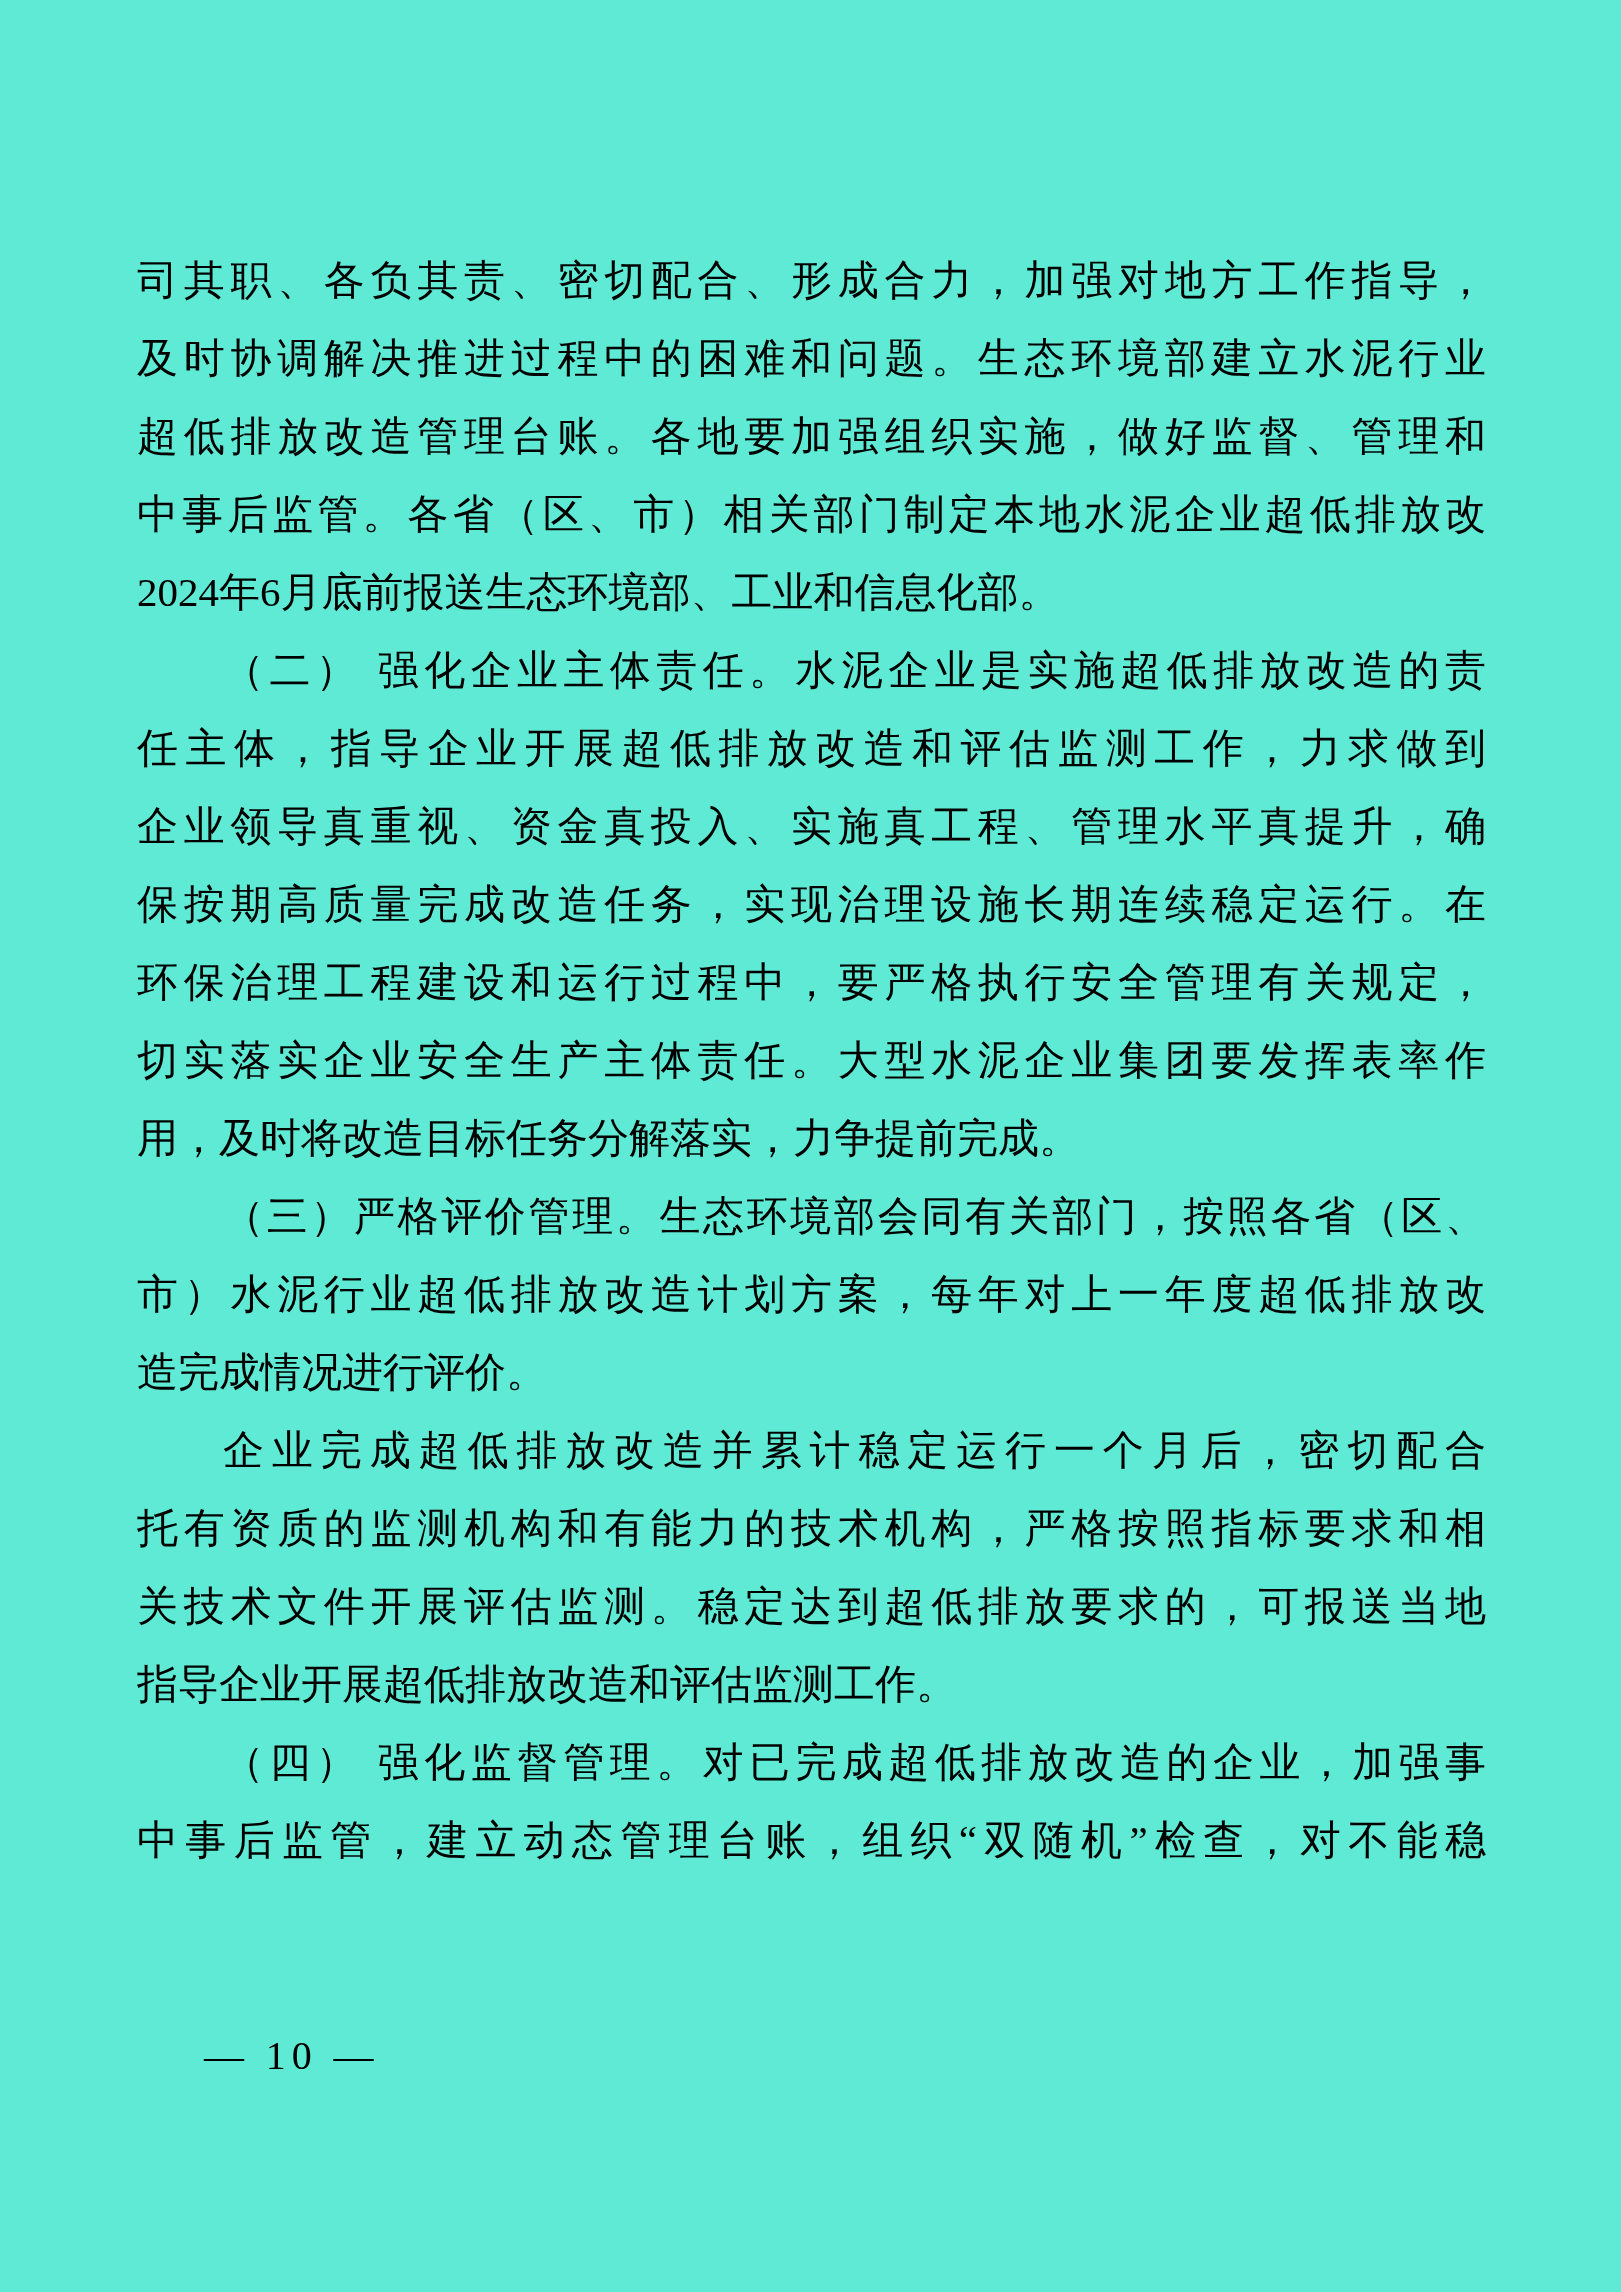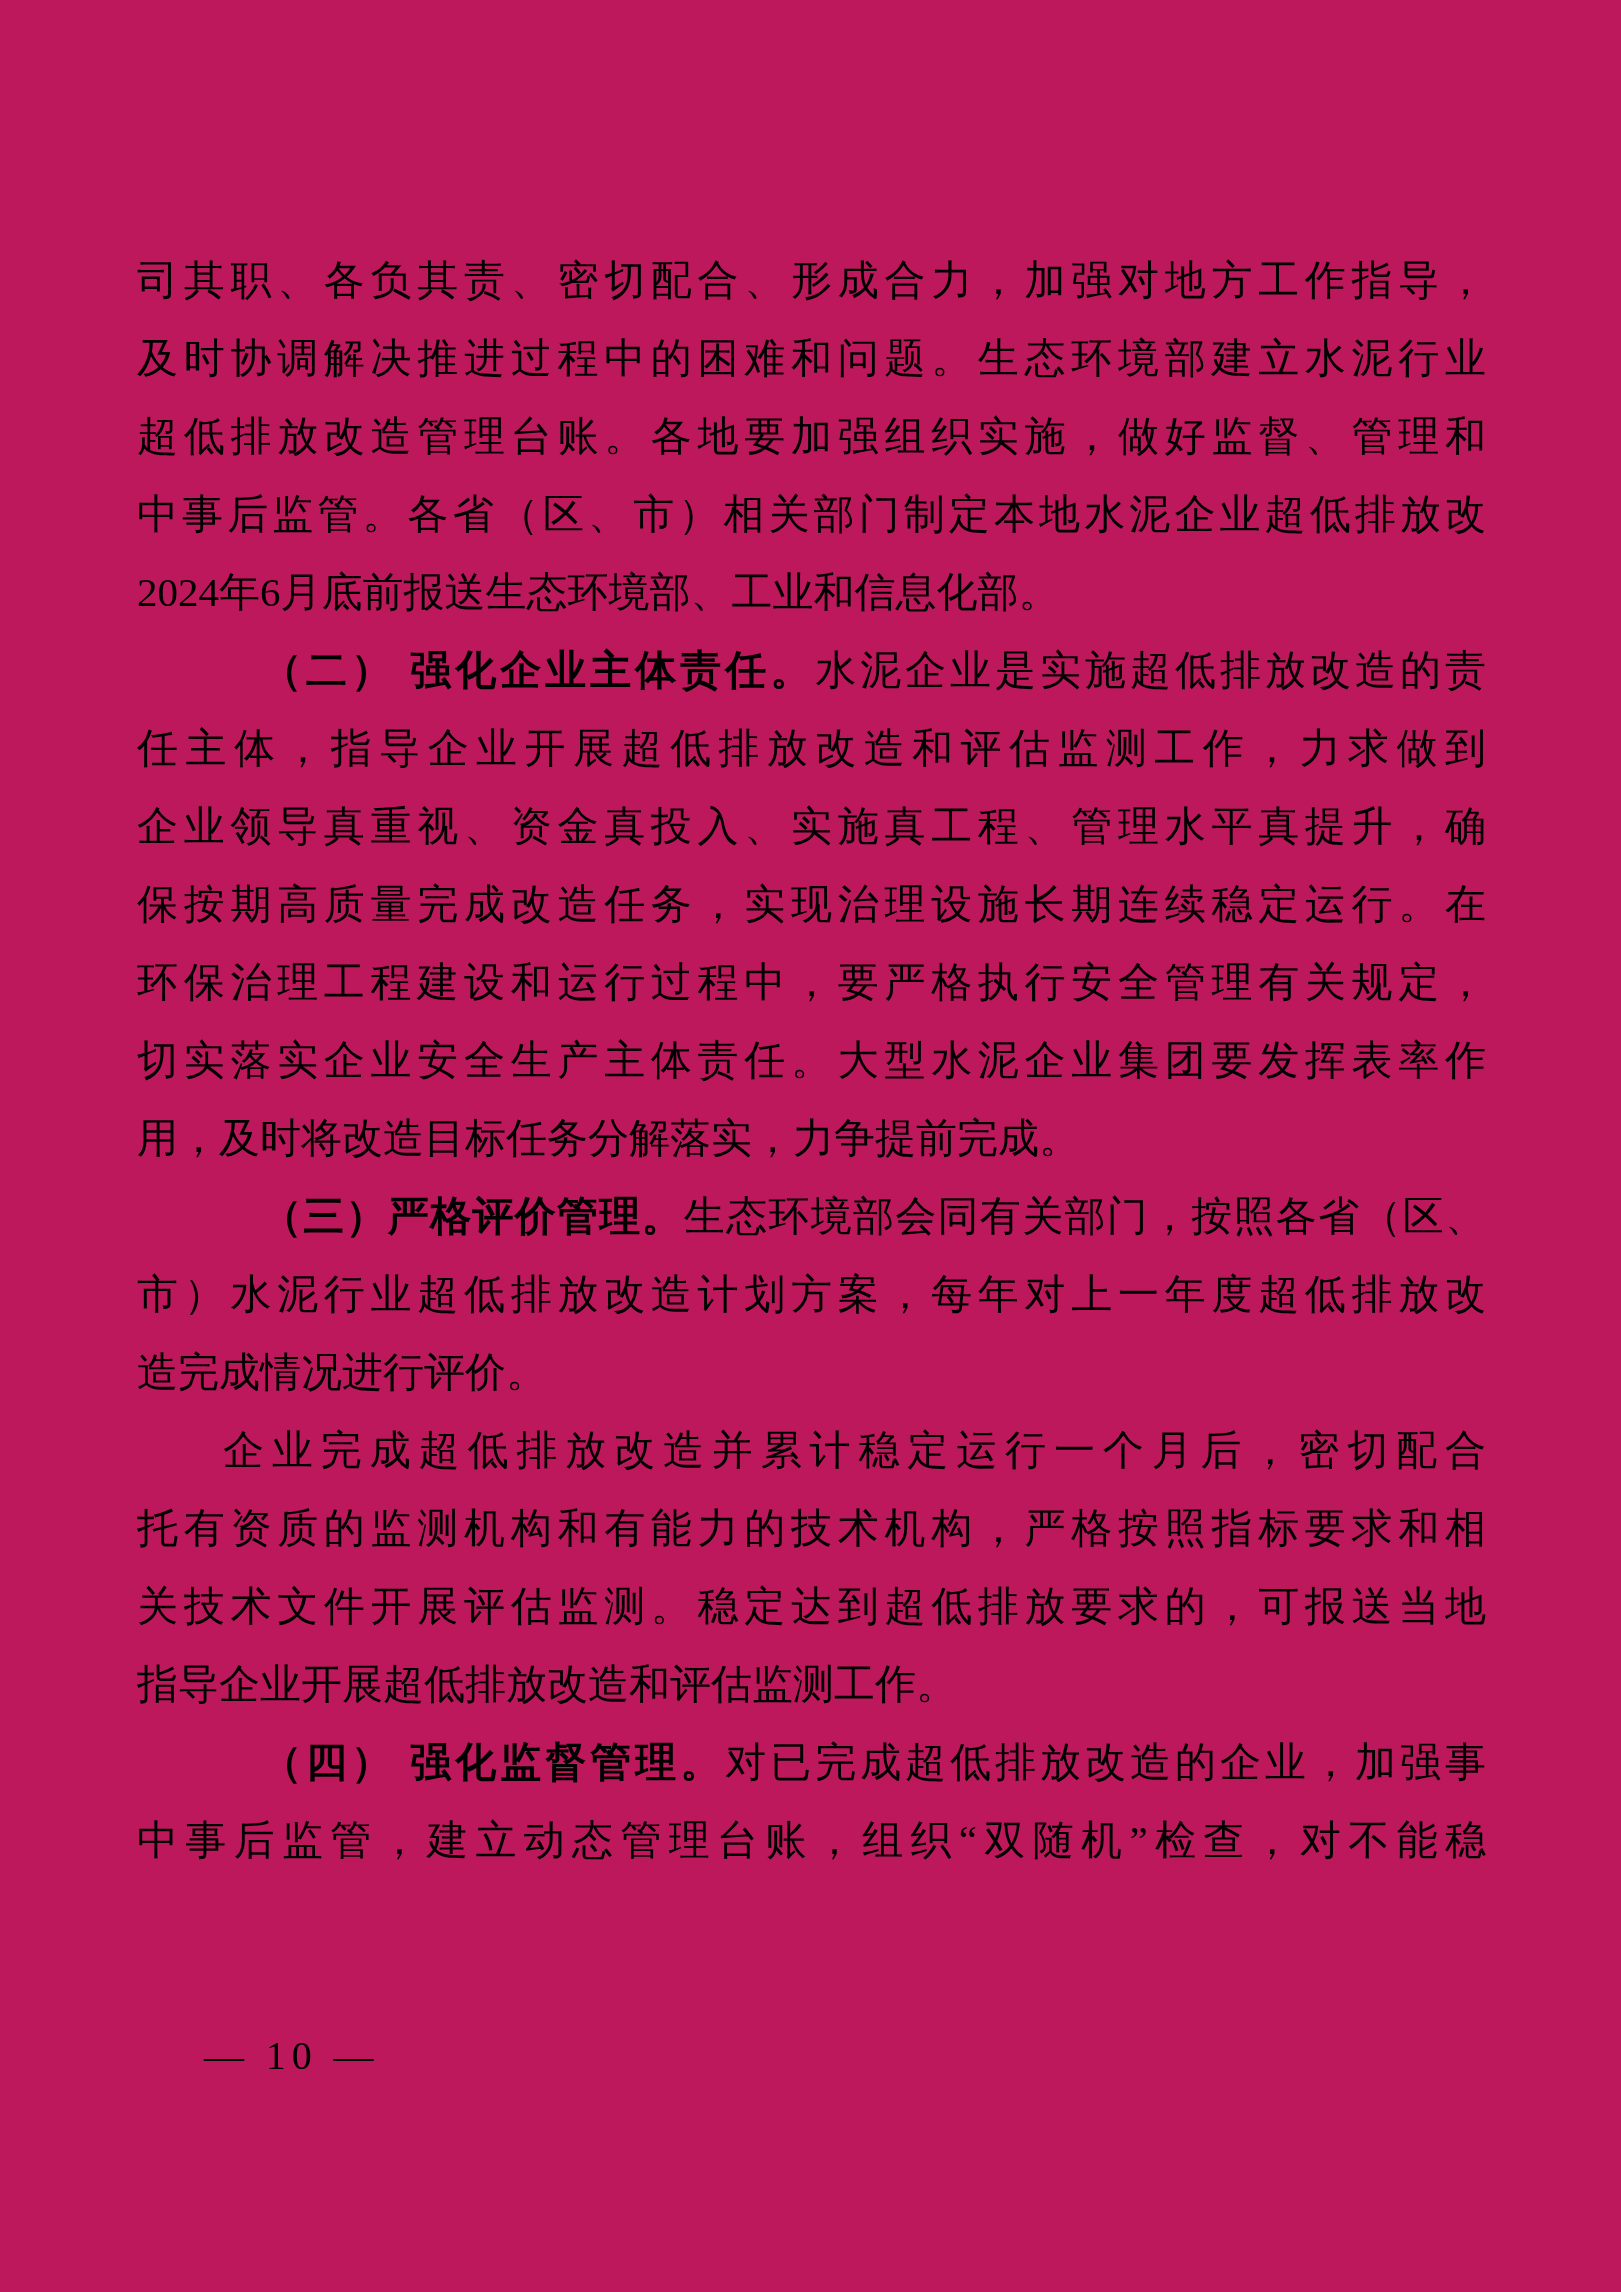--- a/index.html
+++ b/index.html
@@ -4,21 +4,21 @@
 <style>
   html, body {
     margin: 0;
     padding: 0;
     background: #ffffff;
   }
   .page {
     position: relative;
     width: 1621px;
     height: 2293px;
-    background: #be185d;
+    background: #5eead4;
     overflow: hidden;
     font-family: "Liberation Serif", serif;
     color: #000000;
   }
   .text-block {
     position: absolute;
     left: 137px;
     top: 241px;
     width: 1349px;
   }
@@ -34,22 +34,21 @@
   }
   .line.plain-end {
     text-align: center;
     text-align-last: left;
     white-space: normal;
   }
   .line.indent {
     text-indent: 86px;
   }
   .lead {
-    font-weight: 700;
-    margin-left: 38px;
+    font-weight: 400;
   }
   .footer {
     position: absolute;
     left: 204px;
     top: 2031px;
     font-size: 40px;
     line-height: 49px;
     letter-spacing: 5.9px;
     color: #000000;
   }

